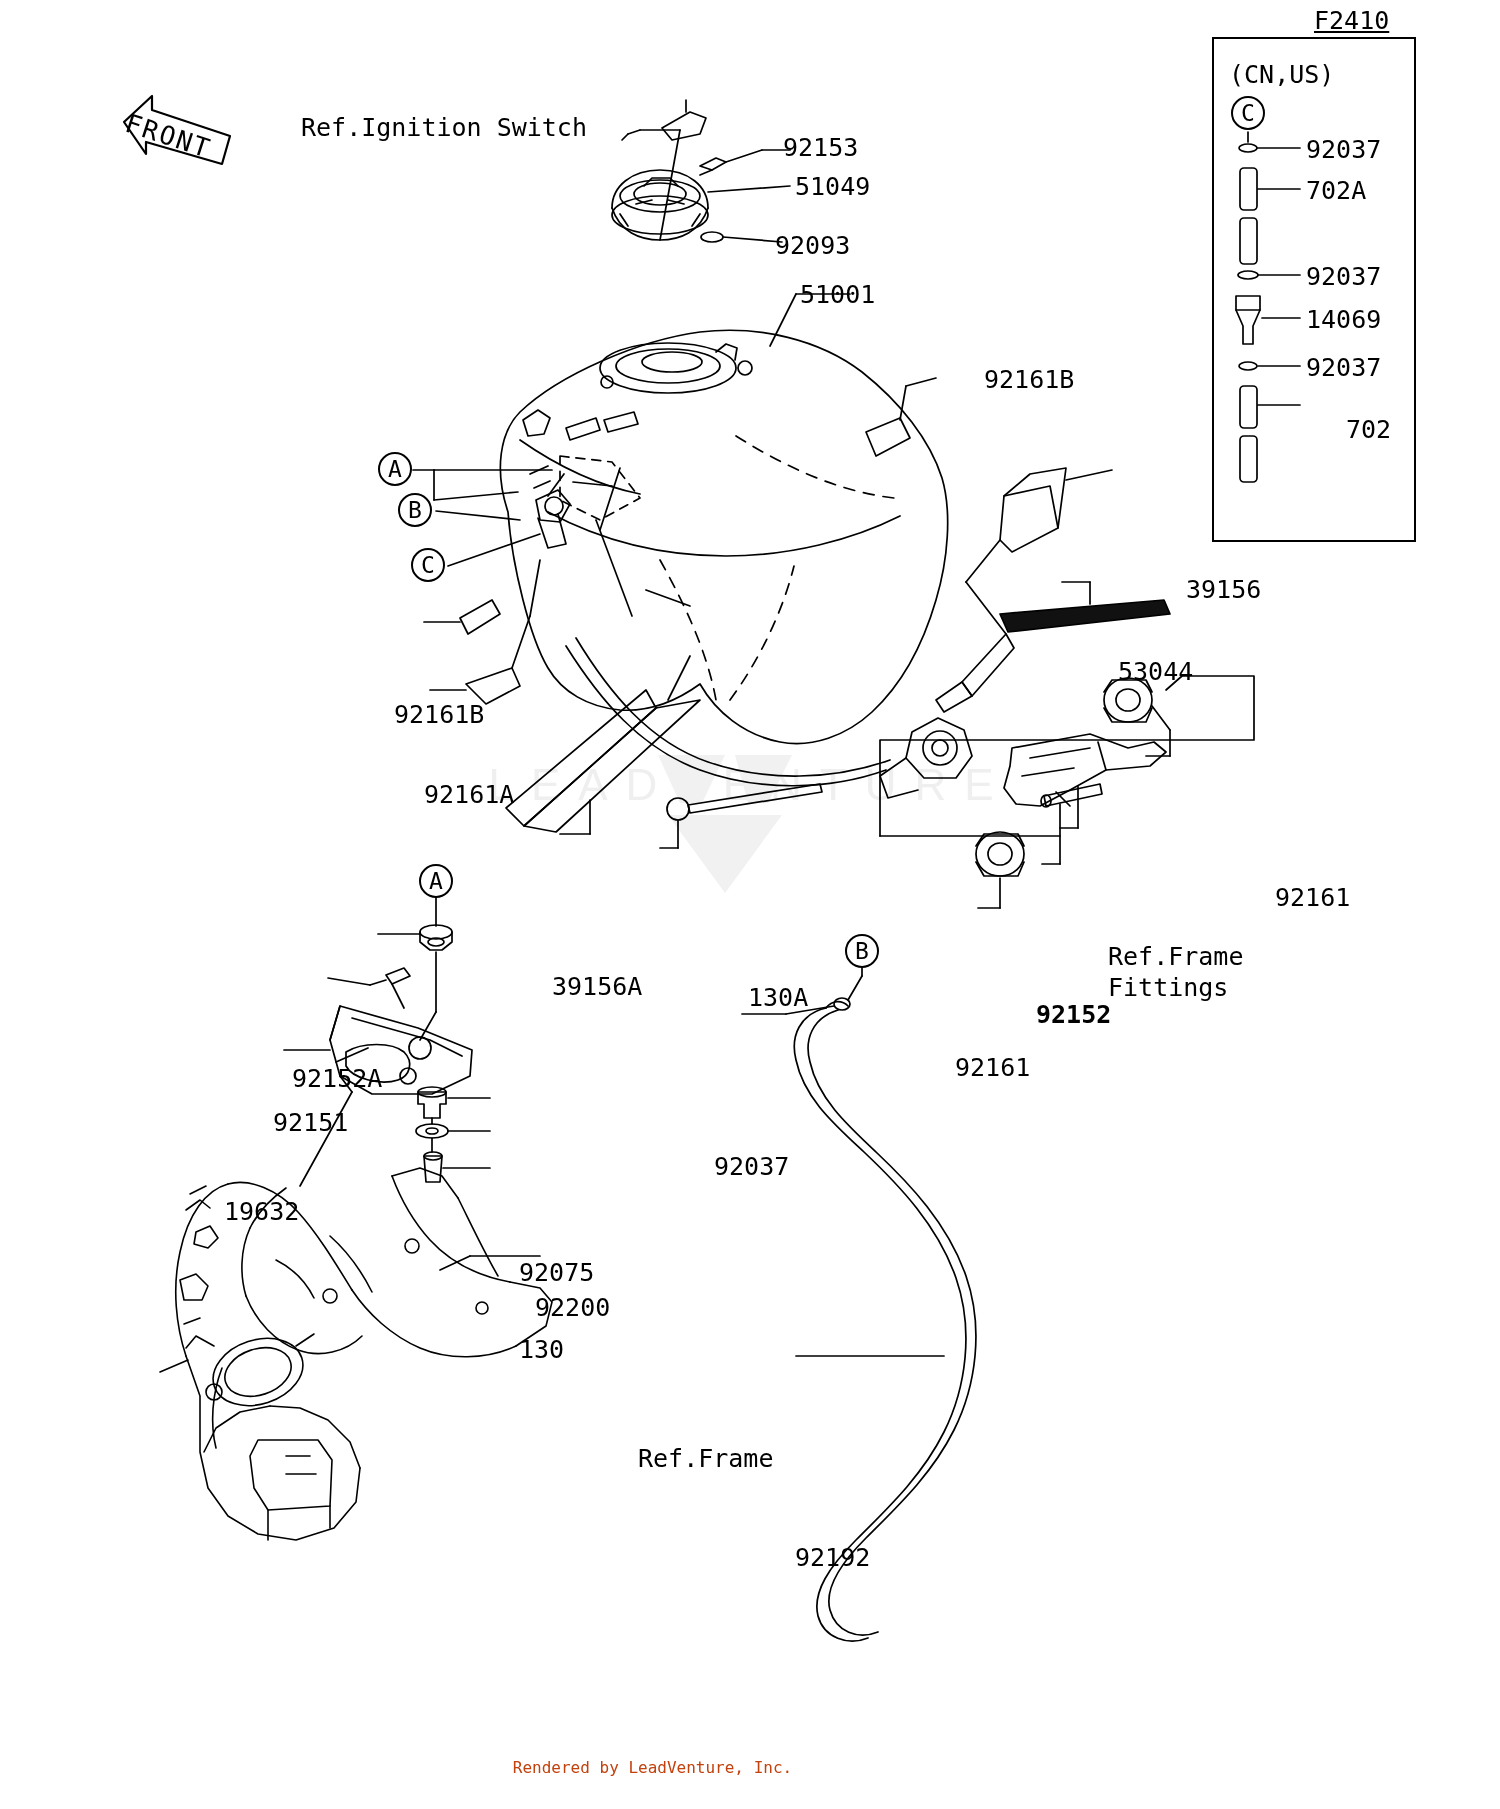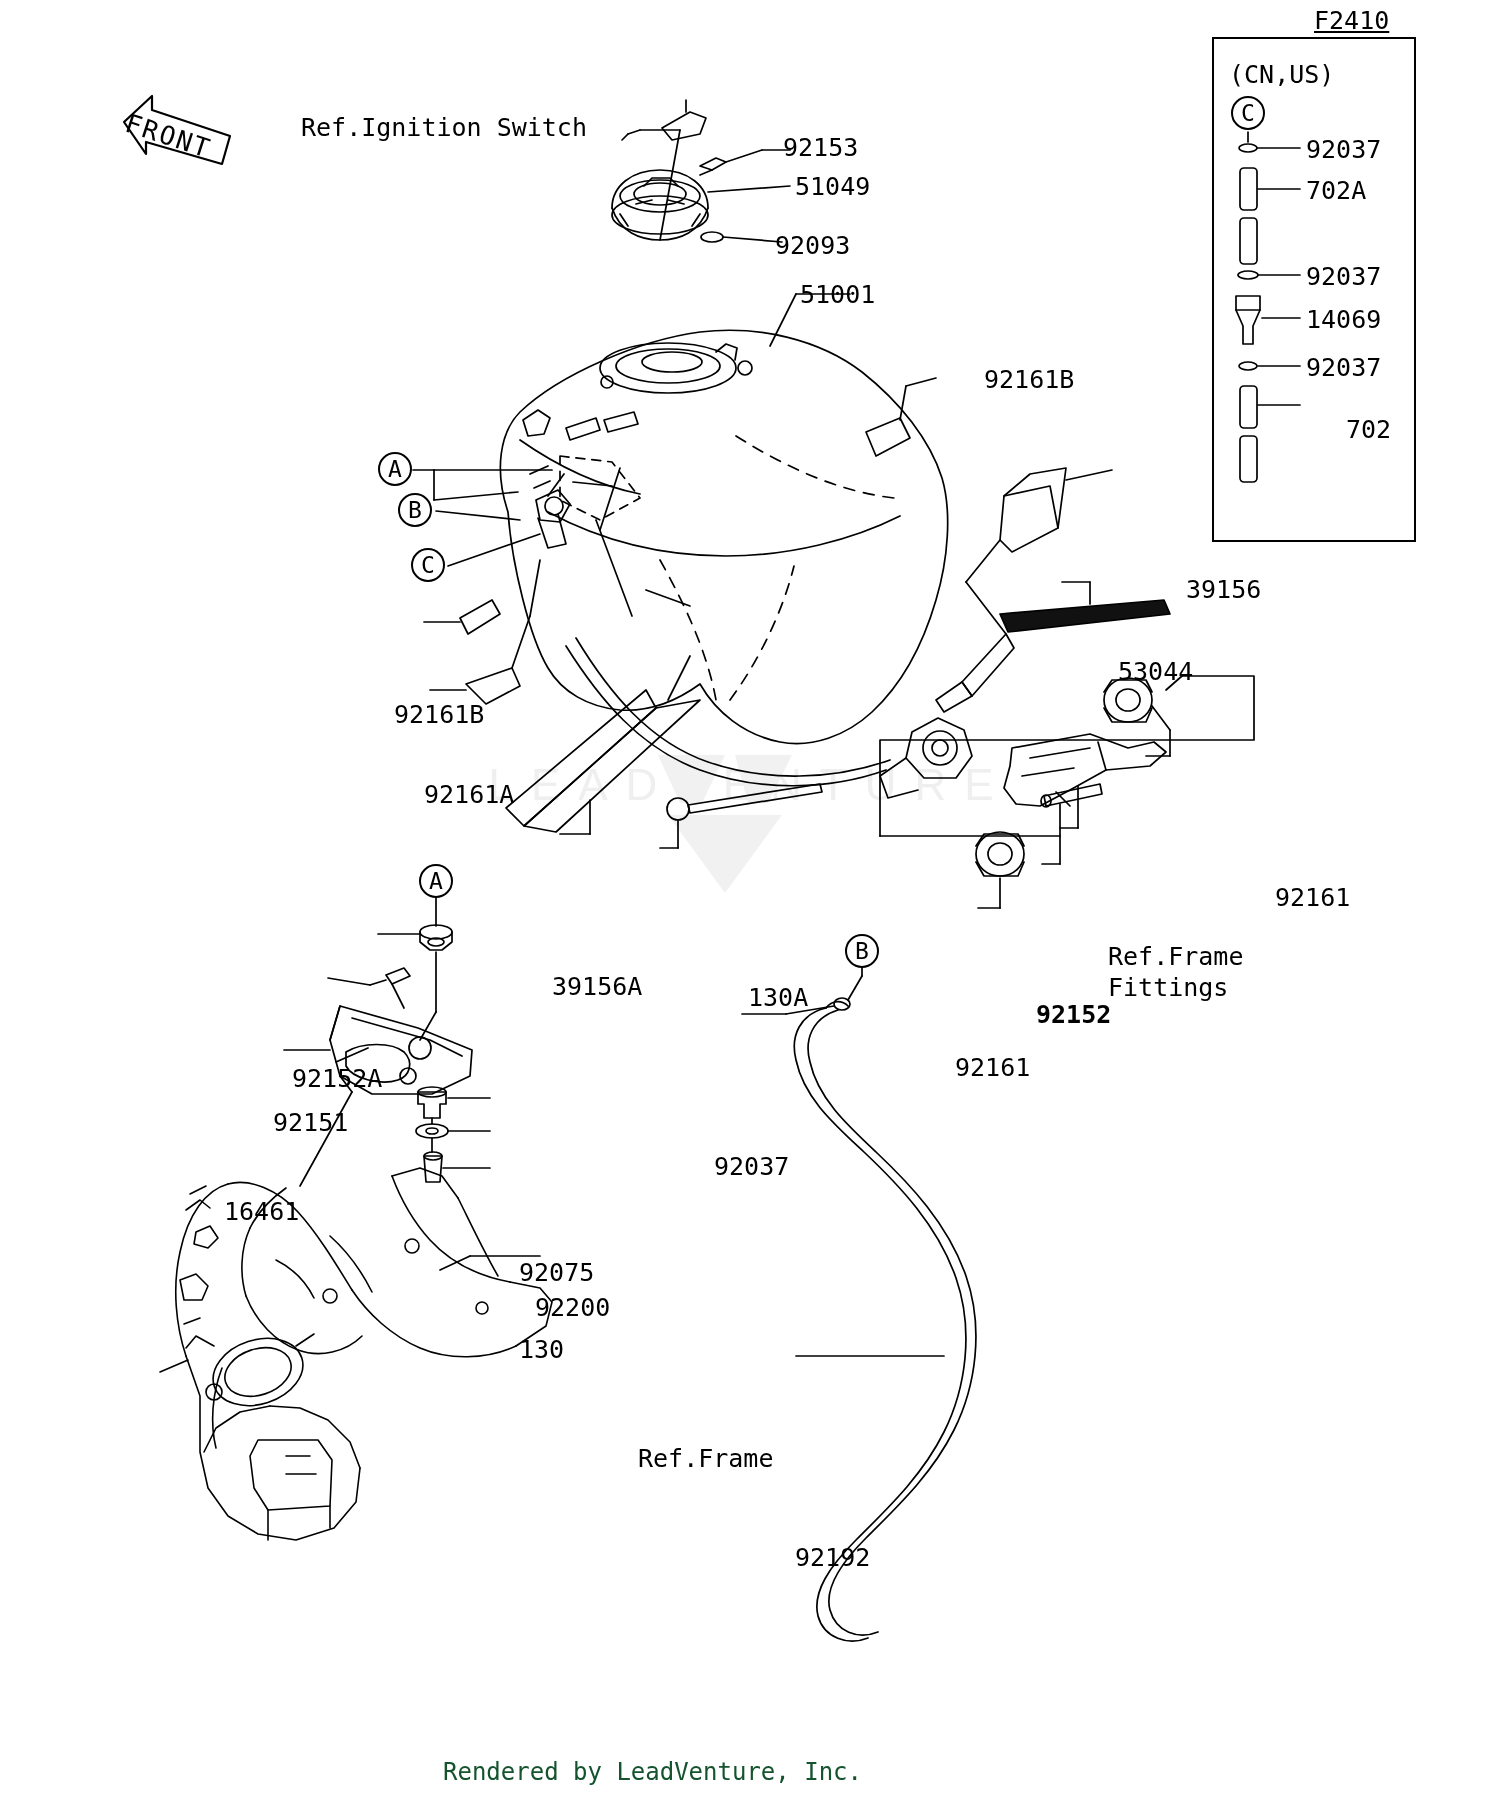--- a/index.html
+++ b/index.html
@@ -68,22 +68,22 @@
     height: 150px;
     pointer-events: none;
   }
   #footer {
     position: absolute;
     left: 0;
     top: 1758px;
     width: 1305px;
     text-align: center;
     font-family: "DejaVu Sans Mono", monospace;
-    font-size: 24px;
-    color: #14532d;
+    font-size: 16px;
+    color: #c2410c;
   }
   #inset-box {
     position: absolute;
     left: 1212px;
     top: 37px;
     width: 204px;
     height: 505px;
     border: 2px solid #000;
     box-sizing: border-box;
   }
@@ -446,21 +446,21 @@
   <div class="lbl" style="left:1275px; top:883px;">92161</div>
   <div class="lbl two" style="left:1108px; top:942px;">Ref.Frame
 Fittings</div>
   <div class="lbl" style="left:552px; top:972px;">39156A</div>
   <div class="lbl" style="left:748px; top:983px;">130A</div>
   <div class="lbl" style="left:1036px; top:1000px;font-weight:bold;">92152</div>
   <div class="lbl" style="left:955px; top:1053px;">92161</div>
   <div class="lbl" style="left:292px; top:1064px;">92152A</div>
   <div class="lbl" style="left:273px; top:1108px;">92151</div>
   <div class="lbl" style="left:714px; top:1152px;">92037</div>
-  <div class="lbl" style="left:224px; top:1197px;">16461</div>
+  <div class="lbl" style="left:224px; top:1197px;">19632</div>
   <div class="lbl" style="left:519px; top:1258px;">92075</div>
   <div class="lbl" style="left:535px; top:1293px;">92200</div>
   <div class="lbl" style="left:519px; top:1335px;">130</div>
   <div class="lbl" style="left:638px; top:1444px;">Ref.Frame</div>
   <div class="lbl" style="left:795px; top:1543px;">92192</div>
 
   <div id="footer">Rendered by LeadVenture, Inc.</div>
 </div>
 
 </body></html>

